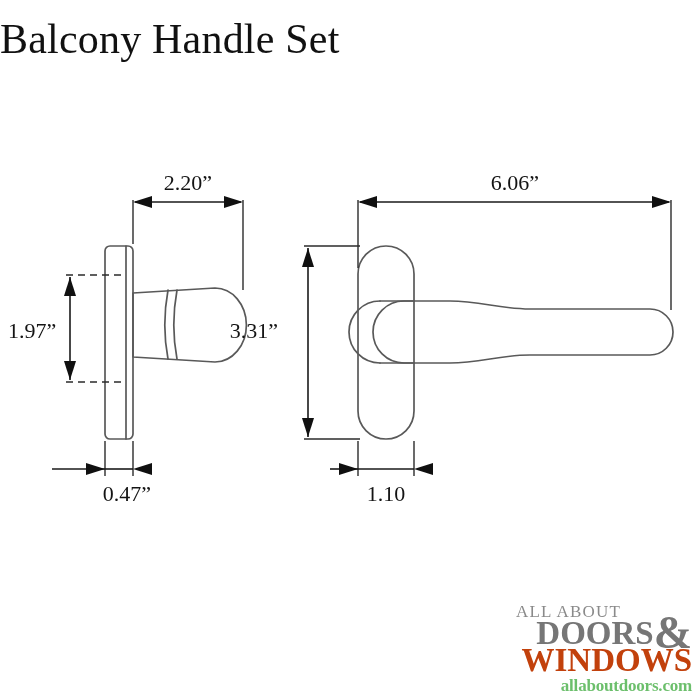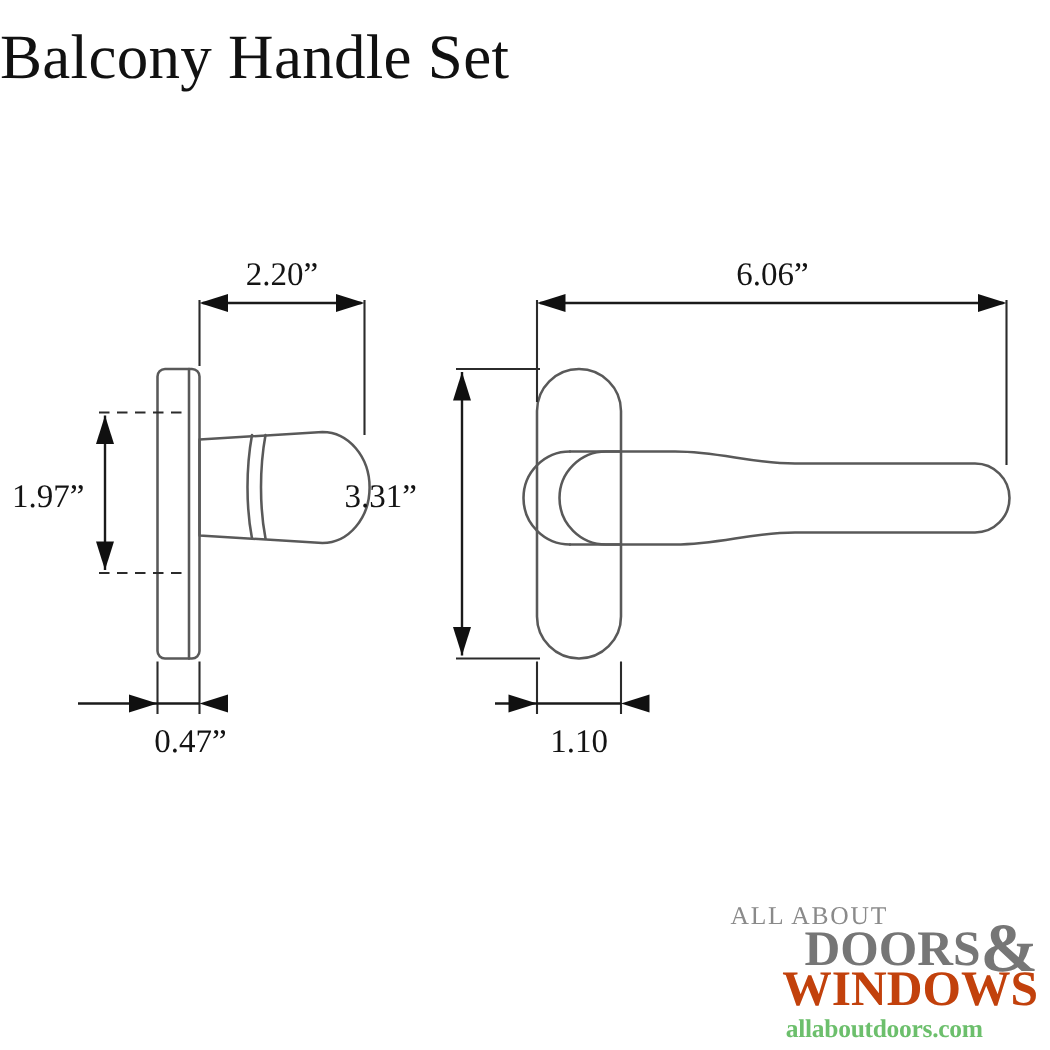--- a/index.html
+++ b/index.html
@@ -72,21 +72,21 @@
     width: 205px;
     text-align: right;
     font-family: "Liberation Serif", "DejaVu Serif", serif;
     color: #7c7c7c;
     line-height: 1;
   }
   #logo .l-top {
     font-size: 17px;
     letter-spacing: 1.2px;
     display: block;
-    text-align: left;
+    text-align: center;
     padding-right: 42px;
     color: #8a8a8a;
   }
   #logo .l-mid {
     display: block;
     font-size: 33px;
     font-weight: bold;
     letter-spacing: 0px;
     margin-top: -3px;
     color: #767676;
@@ -108,21 +108,20 @@
     white-space: nowrap;
   }
   #logo .l-url {
     display: block;
     font-size: 17px;
     font-weight: bold;
     color: #6cbf6c;
     margin-top: 0px;
     letter-spacing: -0.2px;
     white-space: nowrap;
-    text-align: center;
   }
 </style>
 </head>
 <body>
 
 <div id="page">
 
   <div id="title">Balcony Handle Set</div>
 
   <svg id="drawing" width="700" height="700" viewBox="0 0 700 700">

